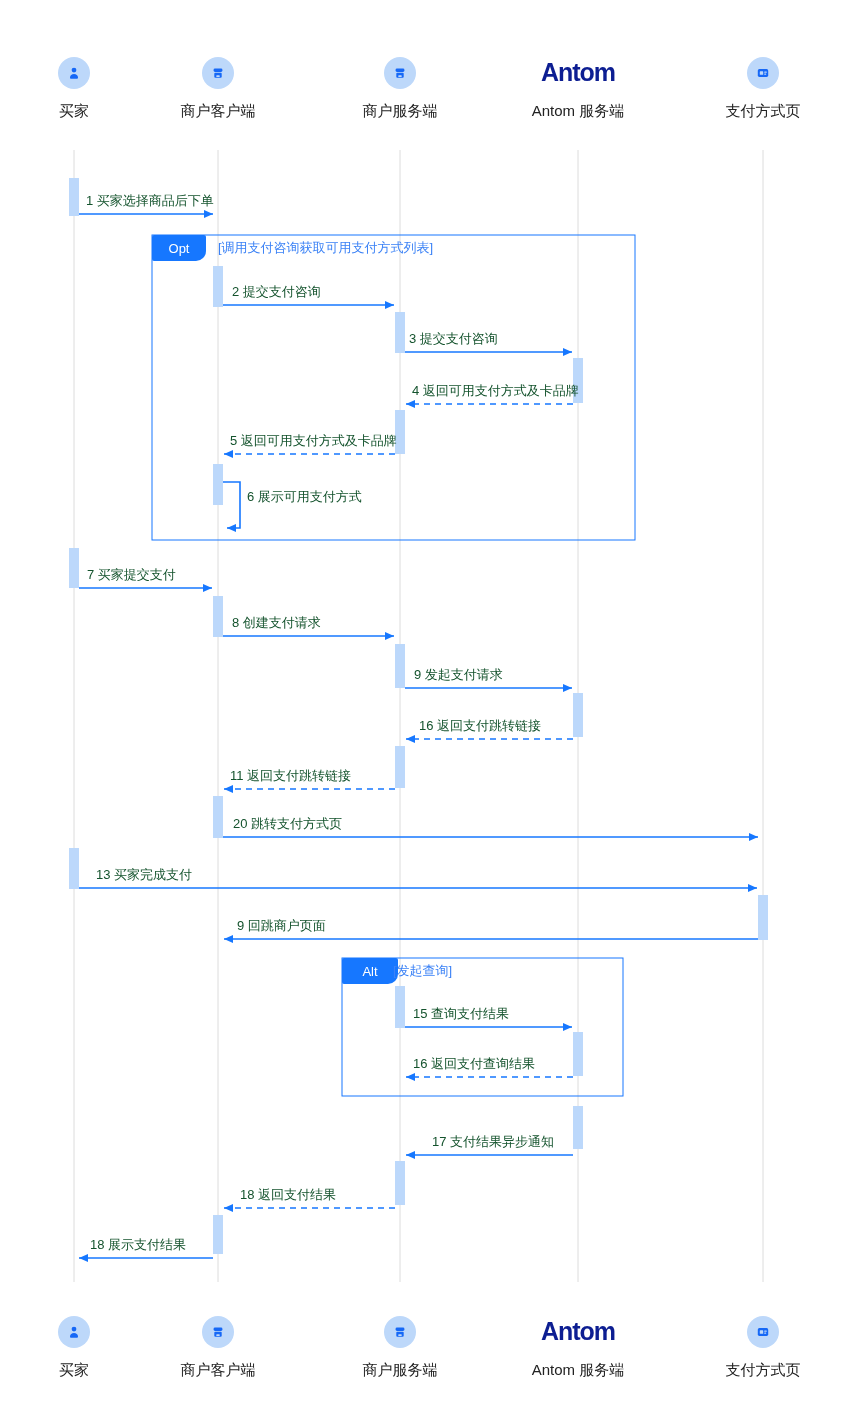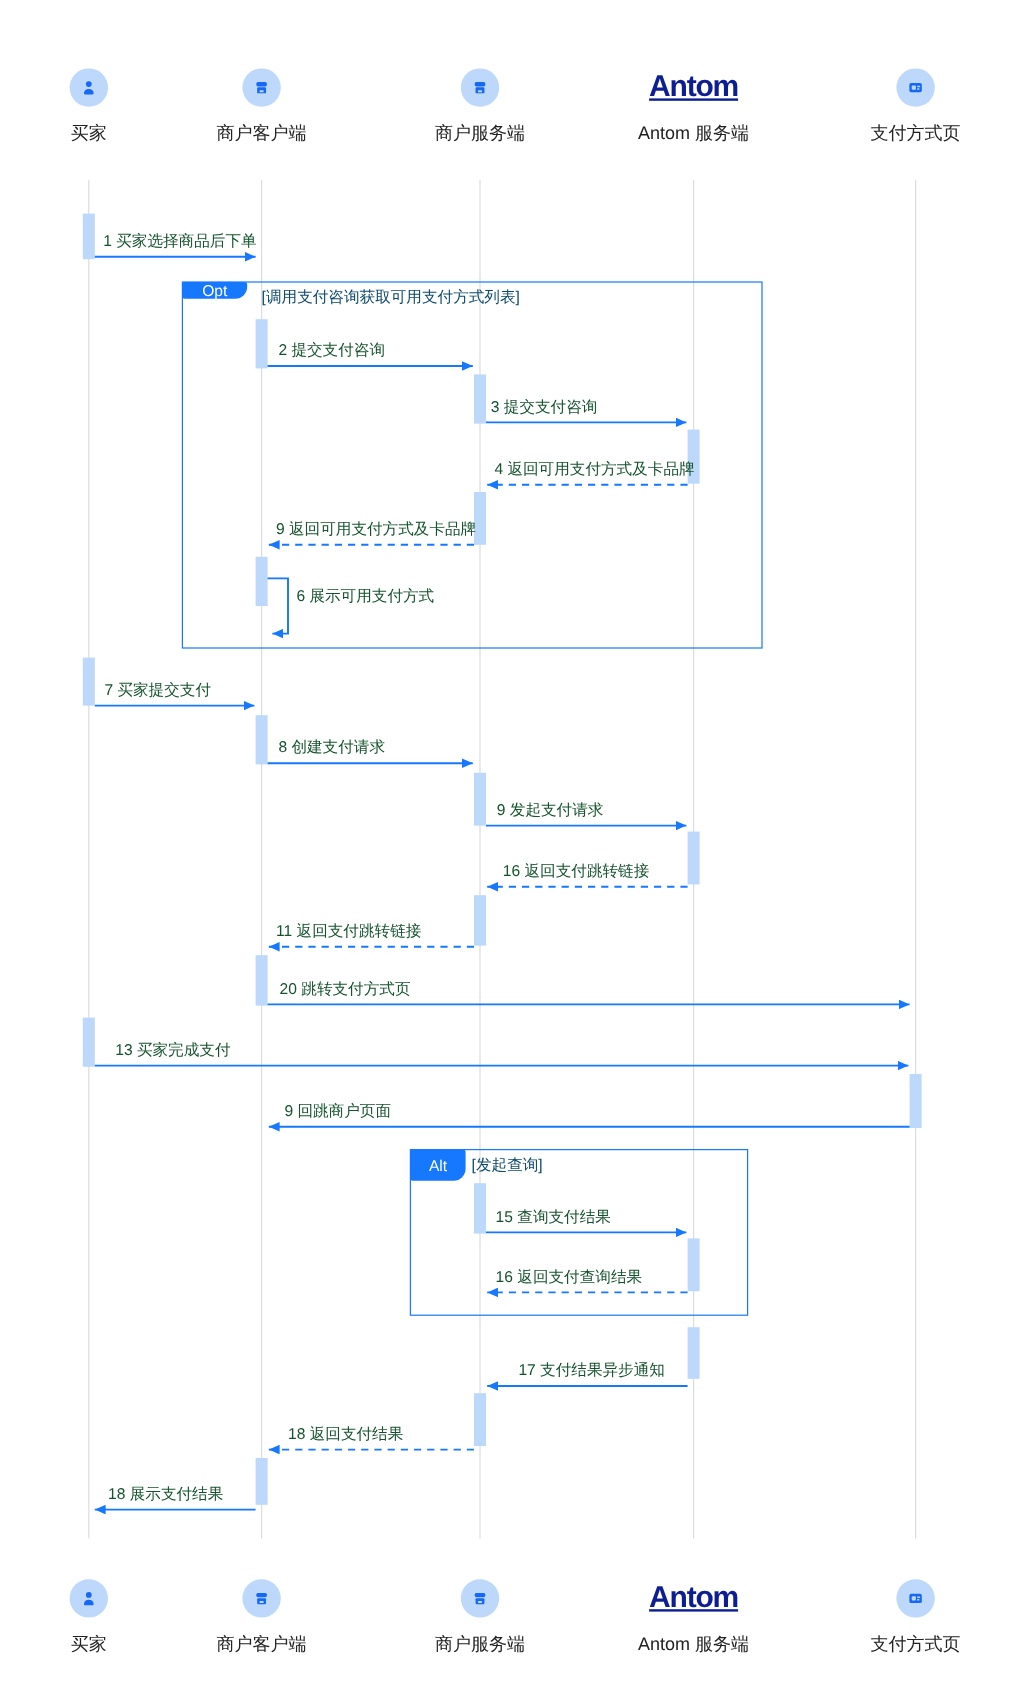--- a/index.html
+++ b/index.html
@@ -9,35 +9,34 @@
   }
   #layer{position:absolute;left:0;top:0;}
   .actor{position:absolute;width:140px;text-align:center;}
   .actor-icon{
     width:32px;height:32px;border-radius:50%;background:#BDD8FA;
     margin:0 auto;display:flex;align-items:center;justify-content:center;
   }
   .actor-logo{
     height:32px;line-height:30px;font-size:25px;font-weight:800;color:#0D1E92;
     letter-spacing:-1px;
-    text-decoration:underline;
   }
   .actor-label{
     margin-top:13px;font-size:15px;font-weight:400;color:#222;white-space:nowrap;
   }
   .msg{
     position:absolute;font-size:13px;line-height:18px;color:#14532d;white-space:nowrap;
   }
   .frame-badge{
     position:absolute;background:#1677FF;color:#fff;font-size:13px;font-weight:500;
     display:flex;align-items:center;justify-content:center;
     border-radius:2px 2px 10px 2px;
   }
   .frame-label{
-    position:absolute;font-size:13px;line-height:14px;color:#0c4a6e;white-space:nowrap;
+    position:absolute;font-size:13px;line-height:14px;color:#3b82f6;white-space:nowrap;
   }
 </style>
 </head>
 <body>
 
 <div id="stage">
 
   <svg id="layer" width="860" height="1413" viewBox="0 0 860 1413">
     <defs>
       <marker id="ah" markerWidth="10" markerHeight="8" refX="9" refY="4" orient="auto" markerUnits="userSpaceOnUse">
@@ -143,31 +142,31 @@
       <svg width="16" height="16" viewBox="0 0 16 16" fill="#1668F6">
         <rect x="2.8" y="4.1" width="10.4" height="7.8" rx="1.6"></rect>
         <rect x="4.8" y="6.3" width="3.4" height="3.5" rx="0.6" fill="#BDD8FA"></rect>
         <rect x="9.2" y="6.5" width="2.6" height="1.2" rx="0.5" fill="#BDD8FA"></rect>
         <rect x="9.2" y="8.6" width="2" height="1.2" rx="0.5" fill="#BDD8FA"></rect>
       </svg>
     </div>
     <div class="actor-label">支付方式页</div>
   </div>
 
-  <div class="frame-badge" style="left:152px;top:235px;width:54px;height:14px">Opt</div>
+  <div class="frame-badge" style="left:152px;top:235px;width:54px;height:26px">Opt</div>
   <div class="frame-label" style="left:218px;top:241px">[调用支付咨询获取可用支付方式列表]</div>
 
-  <div class="frame-badge" style="left:342px;top:958px;width:46px;height:26px">Alt</div>
+  <div class="frame-badge" style="left:342px;top:958px;width:56px;height:26px">Alt</div>
   <div class="frame-label" style="left:393px;top:964px">[发起查询]</div>
 
   <div class="msg" style="left:86px;top:192px">1 买家选择商品后下单</div>
   <div class="msg" style="left:232px;top:283px">2 提交支付咨询</div>
   <div class="msg" style="left:409px;top:330px">3 提交支付咨询</div>
   <div class="msg" style="left:412px;top:382px">4 返回可用支付方式及卡品牌</div>
-  <div class="msg" style="left:230px;top:432px">9 返回可用支付方式及卡品牌</div>
+  <div class="msg" style="left:230px;top:432px">5 返回可用支付方式及卡品牌</div>
   <div class="msg" style="left:247px;top:488px">6 展示可用支付方式</div>
   <div class="msg" style="left:87px;top:566px">7 买家提交支付</div>
   <div class="msg" style="left:232px;top:614px">8 创建支付请求</div>
   <div class="msg" style="left:414px;top:666px">9 发起支付请求</div>
   <div class="msg" style="left:419px;top:717px">16 返回支付跳转链接</div>
   <div class="msg" style="left:230px;top:767px">11 返回支付跳转链接</div>
   <div class="msg" style="left:233px;top:815px">20 跳转支付方式页</div>
   <div class="msg" style="left:96px;top:866px">13 买家完成支付</div>
   <div class="msg" style="left:237px;top:917px">9 回跳商户页面</div>
   <div class="msg" style="left:413px;top:1005px">15 查询支付结果</div>

